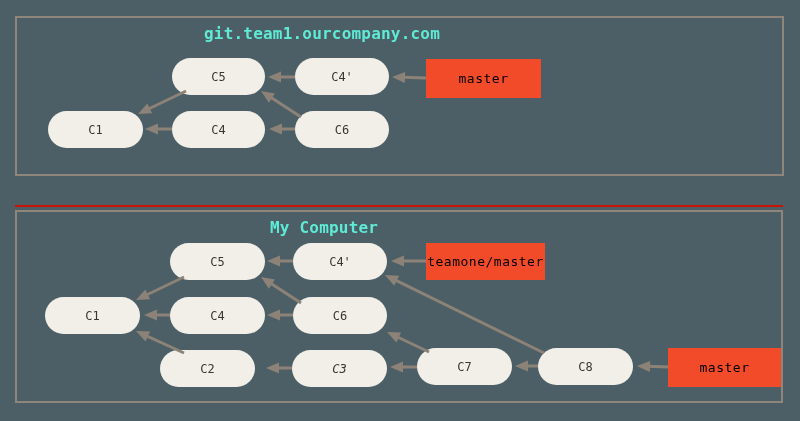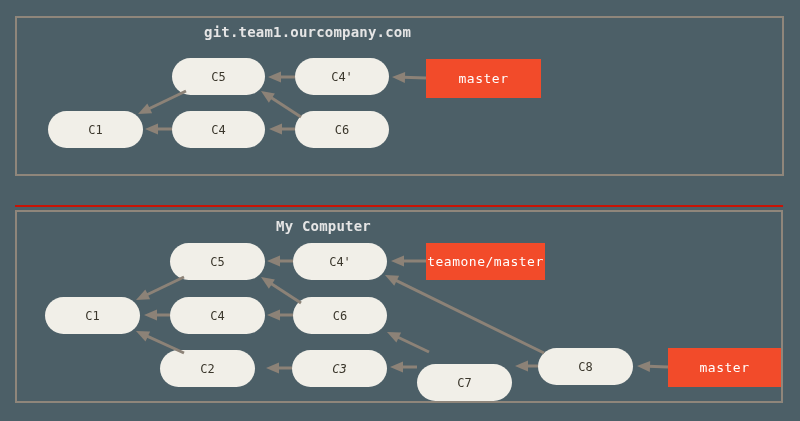--- a/index.html
+++ b/index.html
@@ -6,32 +6,32 @@
   .stage{
     position:relative;width:800px;height:421px;overflow:hidden;
     background:#4c5f67;
     font-family:"DejaVu Sans Mono","Liberation Mono",monospace;
   }
   .repo-box{
     position:absolute;box-sizing:border-box;
     border:2px solid #8f867b;background:transparent;
   }
   .repo-title{
-    position:absolute;font-weight:bold;font-size:14px;color:#e5e5e5;
+    position:absolute;font-weight:bold;font-size:16px;color:#5eead4;
     white-space:nowrap;letter-spacing:0.2px;
   }
   .commit{
     position:absolute;box-sizing:border-box;background:#f1efe8;
     border-radius:19px;color:#3b372c;font-size:12px;
     display:flex;align-items:center;justify-content:center;
     white-space:nowrap;
   }
   .branch{
     position:absolute;box-sizing:border-box;background:#f24b2a;
-    color:#ffffff;font-size:13px;
+    color:#000000;font-size:13px;
     display:flex;align-items:center;justify-content:center;
     white-space:nowrap;letter-spacing:0.5px;
   }
   .red-divider{
     position:absolute;left:15px;top:205px;width:768px;height:2px;
     background:#c91305;
   }
   .arrow-layer{
     position:absolute;left:0;top:0;width:800px;height:421px;
     pointer-events:none;
@@ -49,30 +49,30 @@
   <div class="commit" style="left:295px;top:58px;width:94px;height:37px;">C4'</div>
   <div class="commit" style="left:48px;top:111px;width:95px;height:37px;">C1</div>
   <div class="commit" style="left:172px;top:111px;width:93px;height:37px;">C4</div>
   <div class="commit" style="left:295px;top:111px;width:94px;height:37px;">C6</div>
 
   <div class="branch" style="left:426px;top:59px;width:115px;height:39px;">master</div>
 
   <div class="red-divider"></div>
 
   <section class="repo-box" style="left:15px;top:210px;width:768px;height:193px;"></section>
-  <span class="repo-title" style="left:248px;top:218px;padding-left:28px;">My Computer</span>
+  <span class="repo-title" style="left:242px;top:218px;padding-left:28px;">My Computer</span>
 
   <div class="commit" style="left:170px;top:243px;width:95px;height:37px;">C5</div>
   <div class="commit" style="left:293px;top:243px;width:94px;height:37px;">C4'</div>
   <div class="commit" style="left:45px;top:297px;width:95px;height:37px;">C1</div>
   <div class="commit" style="left:170px;top:297px;width:95px;height:37px;">C4</div>
   <div class="commit" style="left:293px;top:297px;width:94px;height:37px;">C6</div>
   <div class="commit" style="left:160px;top:350px;width:95px;height:37px;">C2</div>
   <div class="commit" style="left:292px;top:350px;width:95px;height:37px;font-style:italic;">C3</div>
-  <div class="commit" style="left:417px;top:364px;width:95px;height:37px;">C7</div>
+  <div class="commit" style="left:417px;top:348px;width:95px;height:37px;">C7</div>
   <div class="commit" style="left:538px;top:348px;width:95px;height:37px;text-align:right;">C8</div>
 
   <div class="branch" style="left:426px;top:243px;width:119px;height:37px;">teamone/master</div>
   <div class="branch" style="left:668px;top:348px;width:113px;height:39px;">master</div>
 
   <svg class="arrow-layer" width="800" height="421" viewBox="0 0 800 421">
       <g>
         <line x1="295" y1="77" x2="279" y2="77" stroke="#8c8277" stroke-width="3"></line>
         <polygon points="268,77 281,71.5 281,82.5" fill="#8c8277"></polygon>
       </g>

